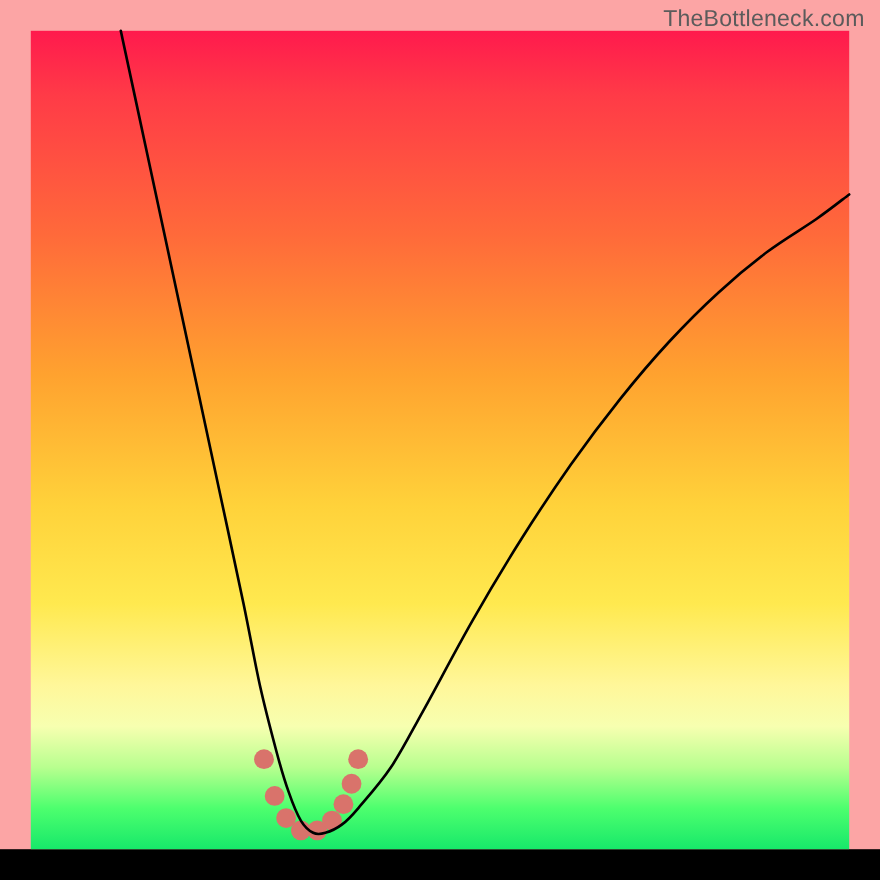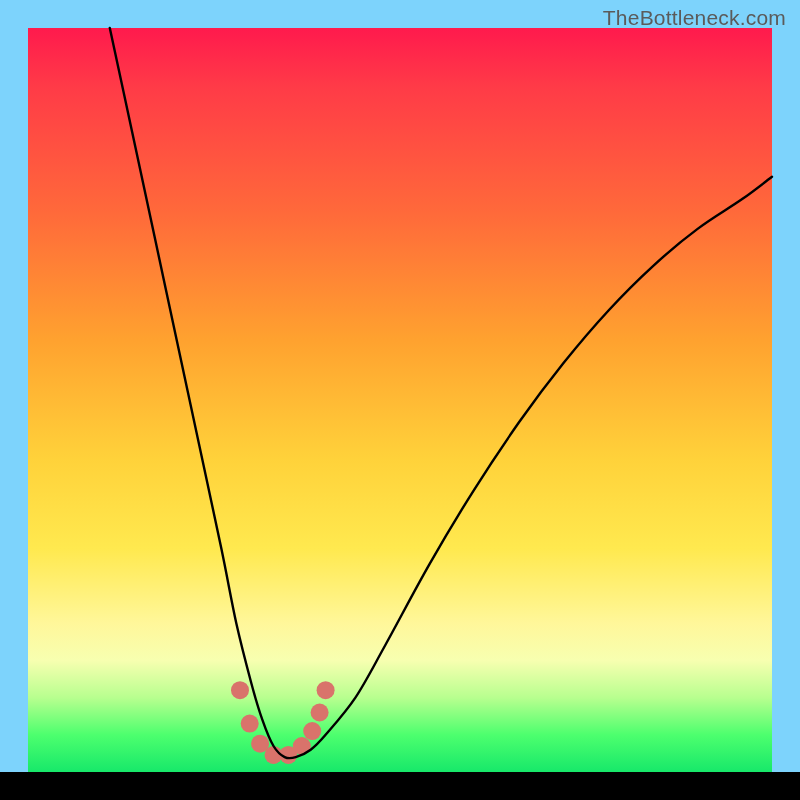--- a/index.html
+++ b/index.html
@@ -10,21 +10,21 @@
     background: #000;
     overflow: hidden;
     font-family: Arial, Helvetica, sans-serif;
   }
   .frame {
     position: absolute;
     left: 0;
     top: 0;
     width: 800px;
     height: 772px;
-    background: #7dd3fc;
+    background: #fca5a5;
   }
   .plot {
     position: absolute;
     left: 28px;
     top: 28px;
     width: 744px;
     height: 744px;
     
     background: linear-gradient(
       to bottom,

